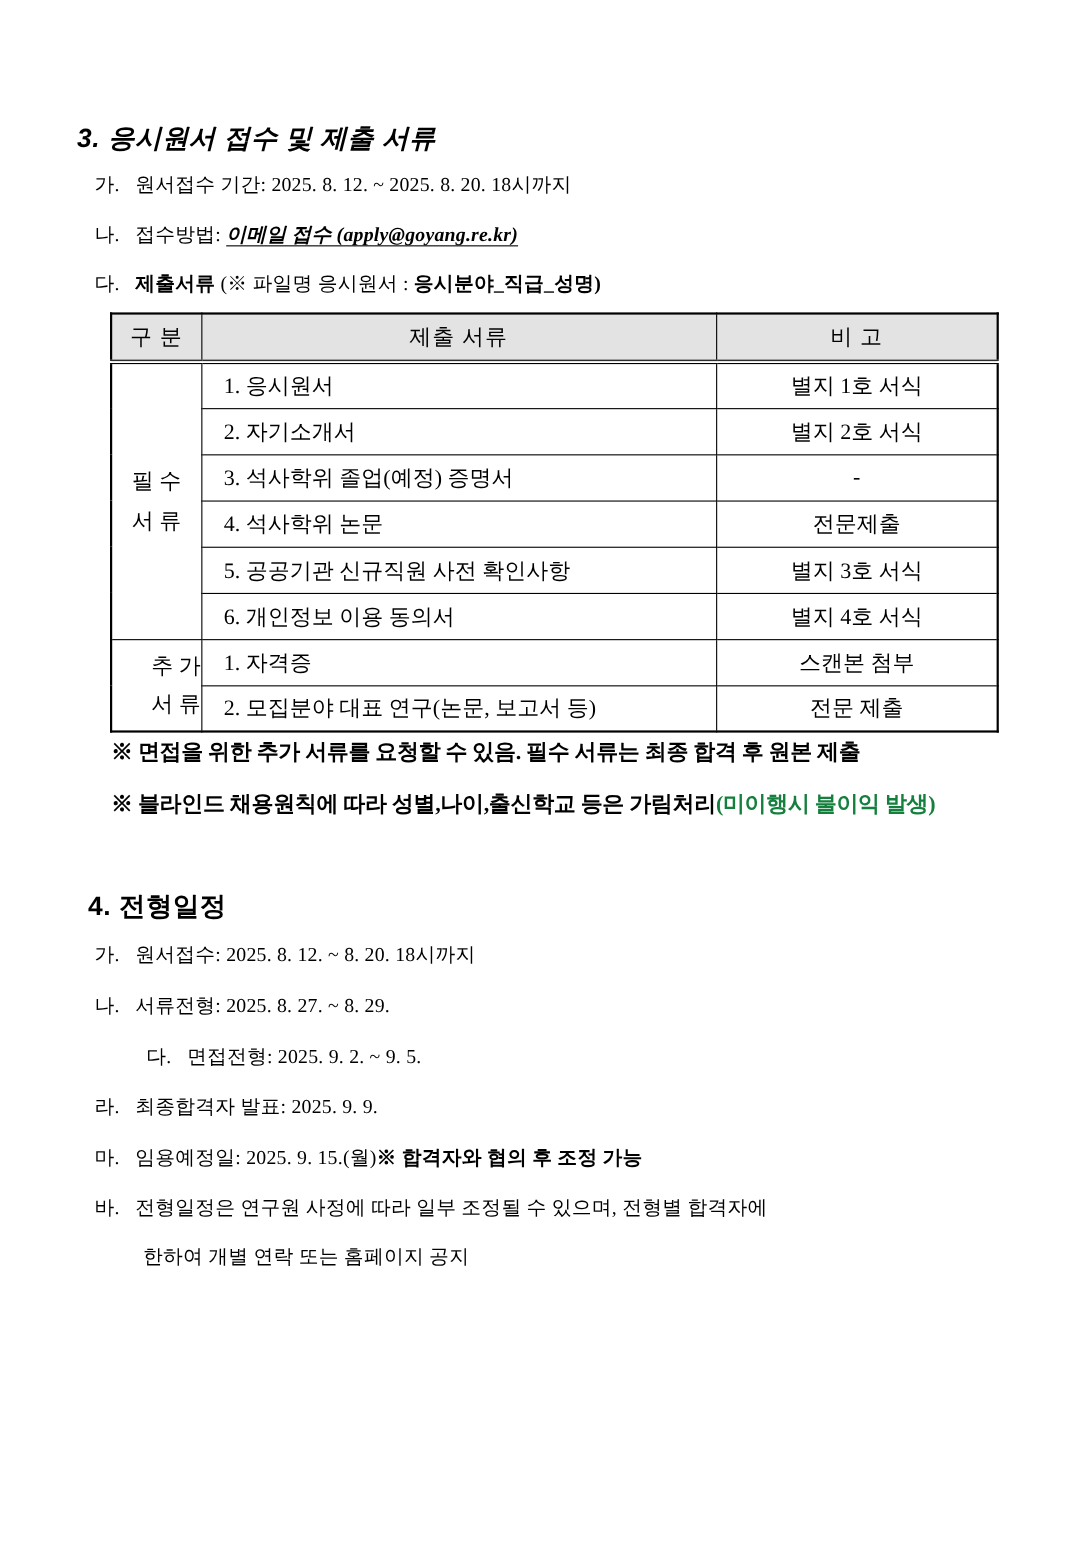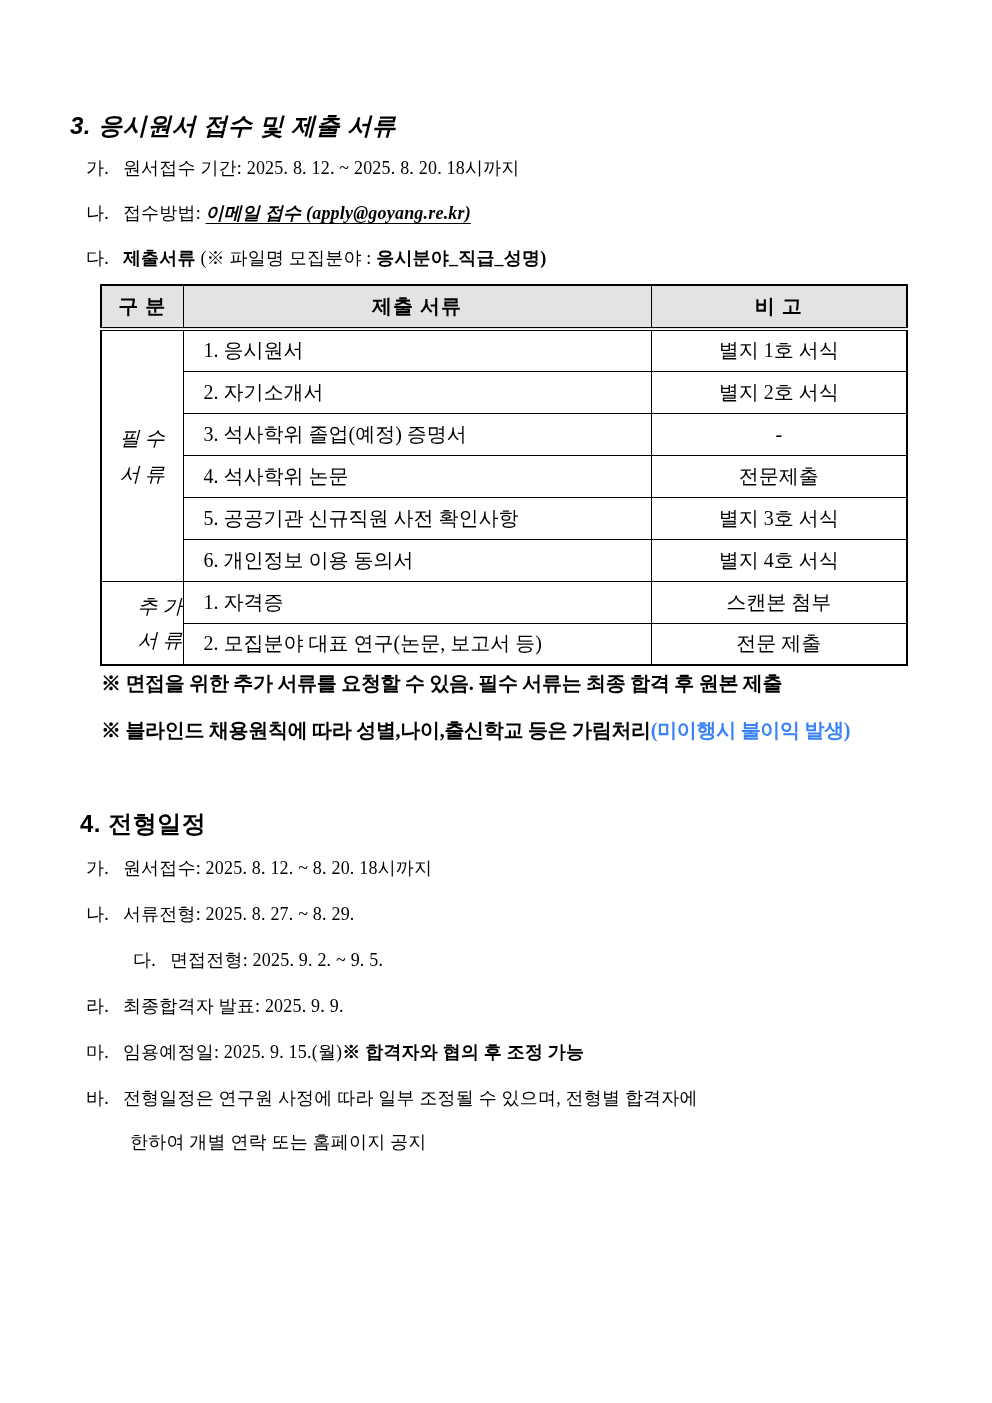--- a/index.html
+++ b/index.html
@@ -22,64 +22,64 @@
   .label { margin-right: 14px; }
   .strong { font-weight: bold; }
   .em-underline {
     font-weight: bold;
     text-decoration: underline;
     text-underline-offset: 4px;
     font-style: italic;
   }
   .bold-suffix { font-weight: bold; }
   .note-line { font-size: 20px; font-weight: bold; letter-spacing: -0.3px; }
-  .red { color: #3b82f6; }
+  .red { color: #15803d; }
 
   table.doc-table {
     position: absolute; left: 100px; top: 284px;
     width: 806px;
     border-collapse: collapse;
     table-layout: fixed;
     border: 2px solid #000000;
     font-size: 20px;
   }
   .doc-table th, .doc-table td { border: 1px solid #000000; }
   .doc-table thead th {
     background: #e3e3e3;
     height: 44px;
-    font-weight: bold;
+    font-weight: normal;
     letter-spacing: 1px;
     border-bottom: 4px double #000000;
     text-align: center;
   }
   .doc-table tbody tr { height: 42px; }
   .doc-table td.doc { text-align: left; padding-left: 20px; }
   .doc-table td.note { text-align: center; }
   .doc-table td.cat { text-align: center; vertical-align: middle; }
-  .doc-table td.cat span { display: block; line-height: 26px; font-style: italic; }
+  .doc-table td.cat span { display: block; line-height: 26px; }
   .cat-required span { margin: 10px 0; }
   .cat-additional span { margin: 8px 0; text-align: right; }
 </style>
 </head>
 <body>
 
 <div>
 
   <h2 class="abs sec-title" style="left:70px; top:110px;font-style:italic;">3. 응시원서 접수 및 제출 서류</h2>
 
   <div class="abs line" style="left:86px; top:156px;">
     <span class="label">가.</span><span>원서접수 기간: 2025. 8. 12. ~ 2025. 8. 20. 18시까지</span>
   </div>
 
   <div class="abs line" style="left:86px; top:201px;">
     <span class="label">나.</span><span>접수방법: </span><span class="em-underline">이메일 접수 (apply@goyang.re.kr)</span>
   </div>
 
   <div class="abs line" style="left:86px; top:246px;">
-    <span class="label">다.</span><span class="strong">제출서류</span><span> (※ 파일명 모집분야 : </span><span class="strong">응시분야_직급_성명</span><span class="strong">)</span>
+    <span class="label">다.</span><span class="strong">제출서류</span><span> (※ 파일명 응시원서 : </span><span class="strong">응시분야_직급_성명</span><span class="strong">)</span>
   </div>
 
   <table class="doc-table">
     <colgroup>
       <col style="width:82px">
       <col style="width:468px">
       <col style="width:256px">
     </colgroup>
     <thead>
       <tr>

